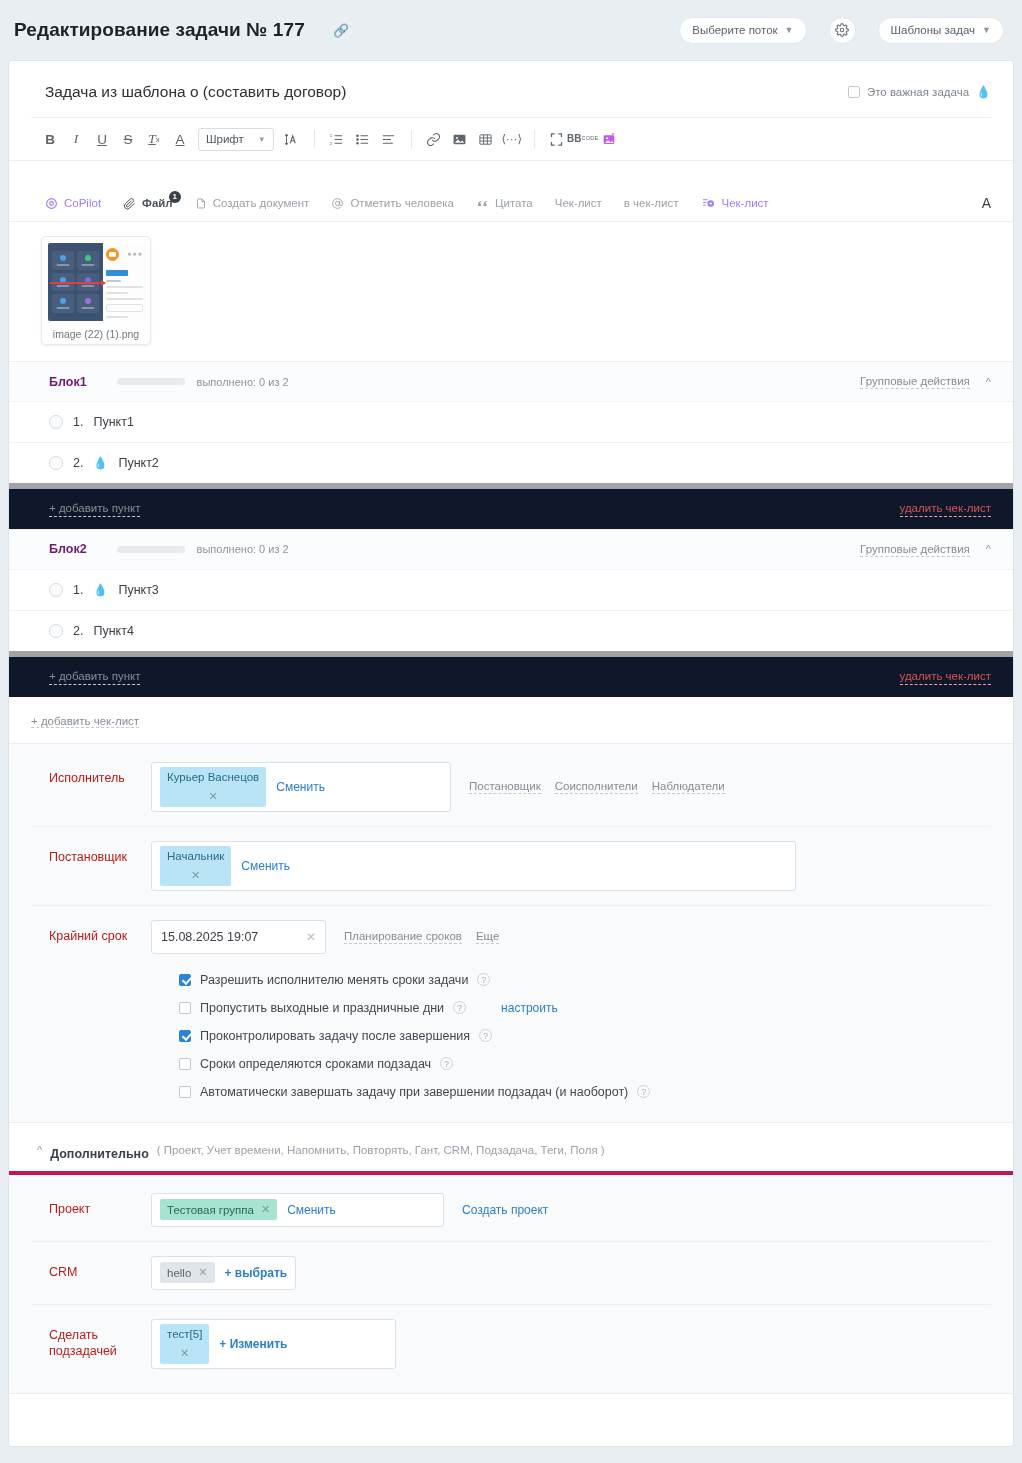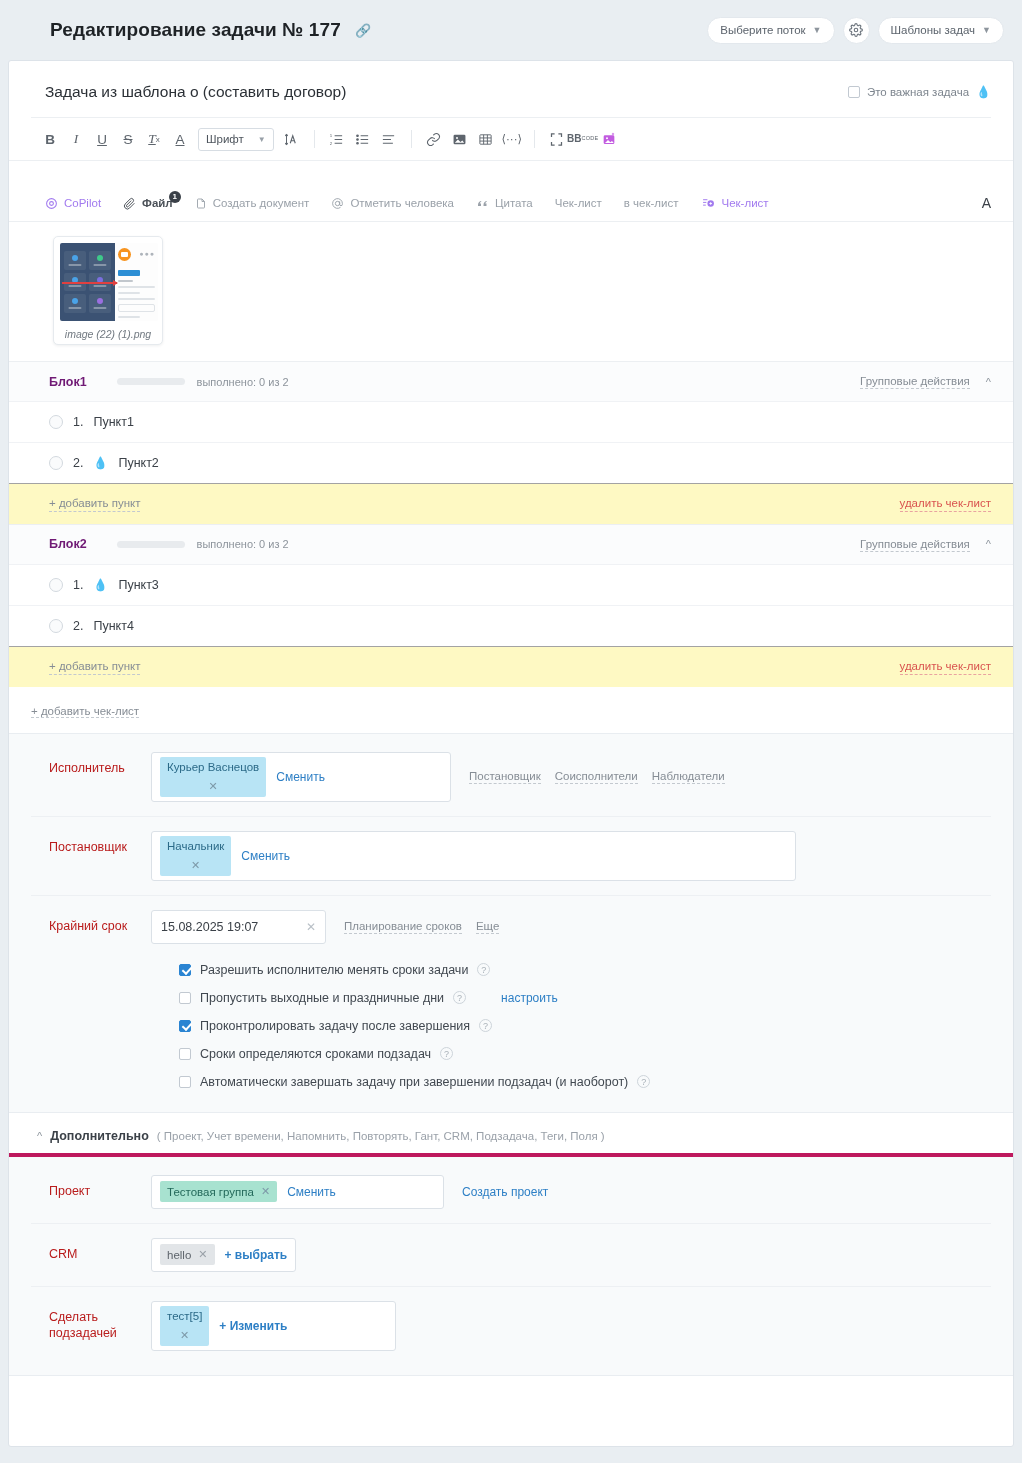--- a/index.html
+++ b/index.html
@@ -9,21 +9,21 @@
     background: #e9eef2;
     font-family: "Liberation Sans", "DejaVu Sans", sans-serif;
     color: #32363c;
     -webkit-font-smoothing: antialiased;
   }
   .page { position: relative; width: 1022px; height: 1463px; padding: 0 8px 8px 8px; }
 
   
   .page-header {
     height: 60px; display: flex; align-items: center;
-    padding: 0 10px 0 6px; gap: 8px; margin-left: 36px;
+    padding: 0 10px 0 6px; gap: 22px;
   }
   .page-title {
     font-size: 19px; font-weight: 700; color: #1e2226; letter-spacing: .1px;
   }
   .title-link-icon { color: #b7bec6; font-size: 13px; margin-left: 6px; }
   .hdr-spacer { flex: 1 1 auto; }
   .hdr-btn {
     background: #fff; border: 1px solid #e3e8ed; border-radius: 16px;
     height: 27px; padding: 0 12px; display: flex; align-items: center; gap: 7px;
     font-size: 11.5px; color: #5b636c; cursor: pointer; white-space: nowrap;
@@ -102,21 +102,21 @@
   .act.accent { color: #a27bef; }
   .act.dark { color: #4b5158; font-weight: 600; }
   .act .badge {
     position: absolute; top: -6px; right: -8px; background: #3a4048; color: #fff;
     border-radius: 50%; width: 12px; height: 12px; font-size: 8px;
     display: flex; align-items: center; justify-content: center; font-weight: 700;
   }
   .act-right { margin-left: auto; color: #3b4148; font-size: 14px; cursor: pointer; }
 
   
-  .attach-zone { padding: 14px 22px 16px 44px; display: flex; font-style: italic; }
+  .attach-zone { padding: 14px 22px 16px 32px; display: flex; }
   .attach {
     width: 110px; background: #fff; border: 1px solid #e6eaee; border-radius: 5px;
     padding: 6px 6px 4px; box-shadow: 0 1px 3px rgba(20,30,45,.07); cursor: pointer;
   }
   .thumb { width: 98px; height: 78px; display: flex; overflow: hidden; border-radius: 2px; }
   .thumb-l { width: 56%; background: linear-gradient(160deg,#3c5578,#2e4straight); background: #3b5273; position: relative; }
   .thumb-l .tiles { position: absolute; inset: 8px 4px; display: grid; grid-template-columns: 1fr 1fr; grid-template-rows: 1fr 1fr 1fr; gap: 3px; }
   .thumb-l .tile { background: rgba(255,255,255,.07); border-radius: 2px; position: relative; }
   .thumb-l .dot { position: absolute; left: 50%; top: 22%; transform: translateX(-50%); width: 6px; height: 6px; border-radius: 50%; }
   .thumb-l .ln { position: absolute; left: 50%; transform: translateX(-50%); bottom: 4px; width: 60%; height: 2px; background: rgba(255,255,255,.35); border-radius: 1px; }
@@ -156,21 +156,21 @@
     display: flex; align-items: center; gap: 10px; padding: 13px 22px 13px 40px;
     border-top: 1px solid #f0f2f5; font-size: 12.5px; color: #3b4148;
   }
   .radio {
     width: 14px; height: 14px; border-radius: 50%; border: 1px solid #d3d9df;
     background: #fafbfc; flex: 0 0 auto; cursor: pointer;
   }
   .citem .num { color: #3b4148; }
   .clist-foot {
     display: flex; align-items: center; padding: 12px 22px 12px 40px;
-    border-top: 1px solid #a3a3a3; background: #fef9c3;
+    border-top: 6px solid #a3a3a3; background: #0f172a;
   }
   .dashed.danger { color: #d9534f; border-bottom-color: #e9a3a1; margin-left: auto; }
   .add-checklist { padding: 14px 22px 14px 22px; }
 
   
   .form-panel { background: #f8fafb; border-top: 1px solid #e9edf1; border-bottom: 1px solid #e9edf1; padding: 4px 22px 16px 22px; }
   .frow { display: flex; align-items: flex-start; padding: 14px 0 14px 0; border-bottom: 1px solid #edf0f3; }
   .frow:last-child { border-bottom: none; }
   .flabel { width: 120px; flex: 0 0 120px; font-size: 12.5px; color: #b91c1c; padding: 8px 0 0 18px; line-height: 1.35; }
   .fctrl { display: flex; align-items: center; gap: 18px; flex: 1; }
@@ -202,21 +202,21 @@
   .opt { display: flex; align-items: center; gap: 9px; padding: 7px 10px; font-size: 12.5px; color: #414850; }
   .qmark {
     width: 13px; height: 13px; border-radius: 50%; border: 1px solid #cdd4da;
     color: #a8b0b7; font-size: 9px; display: inline-flex; align-items: center;
     justify-content: center; cursor: pointer; flex: 0 0 auto;
   }
   .opt .cfg { color: #2d7fc5; font-size: 12px; margin-left: 26px; cursor: pointer; }
 
   
   .more-row { display: flex; align-items: center; gap: 8px; padding: 16px 22px 10px 28px; }
-  .more-title { font-size: 12.5px; font-weight: 700; color: #3b4148; cursor: pointer; }
+  .more-title { font-size: 12.5px; font-weight: 700; color: #3b4148; cursor: pointer; margin-top: 8px; }
   .more-list { font-size: 11.5px; color: #9aa1a9; }
 
   .bottom-panel { background: #f8fafb; border-top: 4px solid #be185d; border-bottom: 1px solid #e9edf1; padding: 4px 22px 10px 22px; }
 </style>
 </head>
 <body>
 
 <div class="page">
 
   <div class="page-header">

